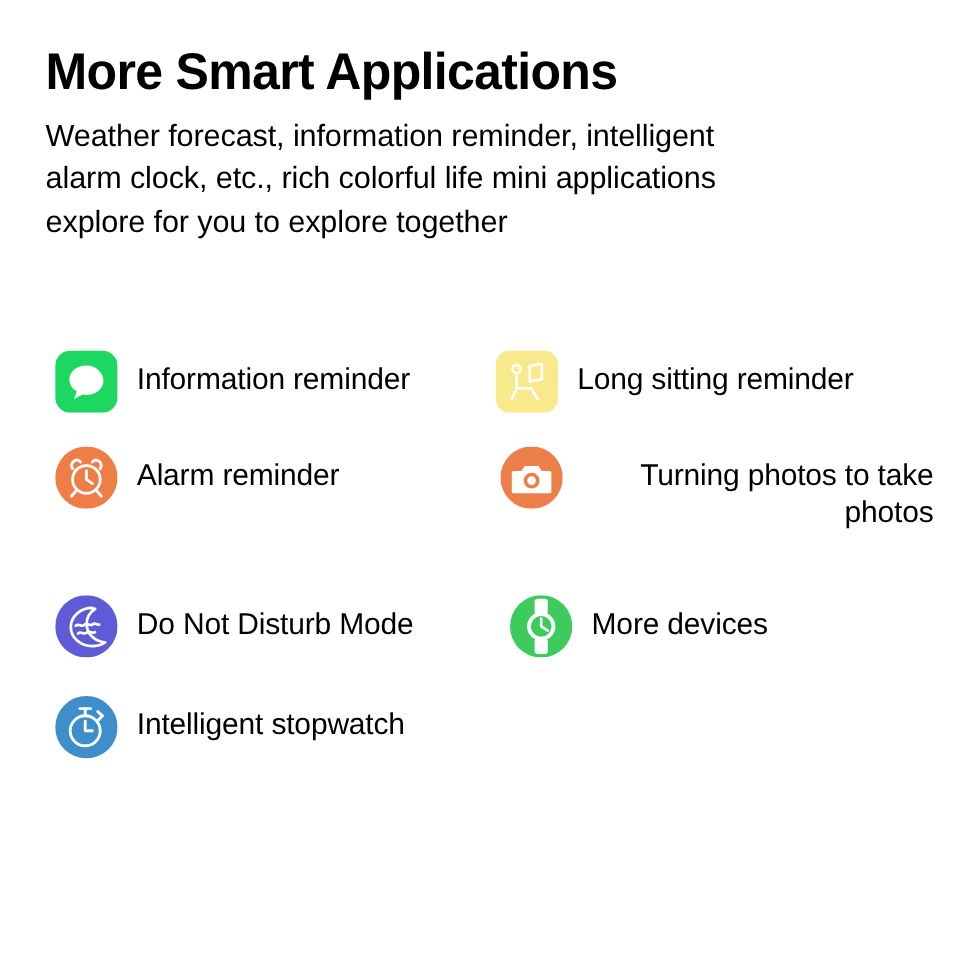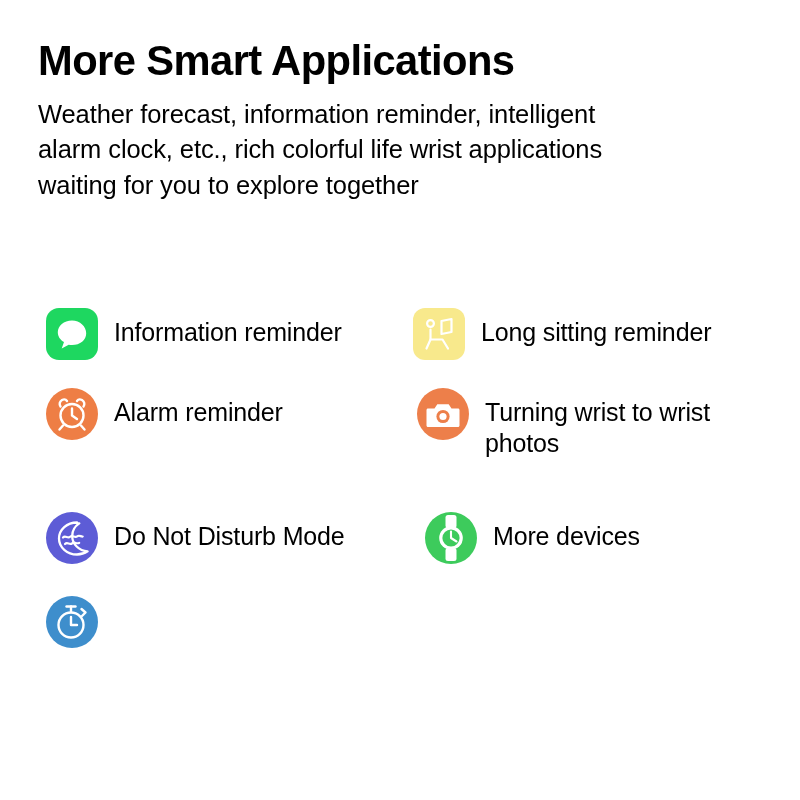--- a/index.html
+++ b/index.html
@@ -34,39 +34,40 @@
   .subtitle {
     font-size: 25.5px;
     line-height: 1.38;
     margin: 0;
     max-width: 690px;
     letter-spacing: -0.1px;
   }
   .features {
     position: absolute;
     left: 38px;
-    top: 308px;
+    top: 292px;
     width: 740px;
   }
   .feature-row {
     display: flex;
     width: 100%;
     margin-bottom: 12px;
   }
   .feature {
     display: flex;
     align-items: flex-start;
     box-sizing: border-box;
   }
   .feature.col-left {
     width: 375px;
     padding-left: 8px;
   }
   .feature.col-right {
     width: 365px;
+    text-align: right;
   }
   .feature-icon {
     width: 52px;
     height: 52px;
     flex: 0 0 52px;
     display: block;
   }
   .feature-label {
     font-size: 25px;
     line-height: 1.22;
@@ -78,21 +79,21 @@
   .row-h-110 { height: 112px; gap: 8px; }
   .row-h-72 { height: 72px; gap: 24px; }
 </style>
 </head>
 <body>
 
 <div class="page">
 
   <h1 class="headline">More Smart Applications</h1>
 
-  <p class="subtitle">Weather forecast, information reminder, intelligent alarm clock, etc., rich colorful life wrist applications waiting for you to explore together</p>
+  <p class="subtitle">Weather forecast, information reminder, intelligent alarm clock, etc., rich colorful life mini applications explore for you to explore together</p>
 
   <div class="features">
 
     <div class="feature-row row-h-68">
 
       <div class="feature col-left">
         <svg class="feature-icon" viewBox="0 0 52 52">
           <rect x="0" y="0" width="52" height="52" rx="13" ry="13" fill="#1ED760"></rect>
           <path d="M26 12.5c-8.2 0-14.2 5.2-14.2 11.8 0 4.1 2.4 7.7 6.2 9.8l-2.3 6.4 7-3.7c1.1 0.2 2.2 0.3 3.3 0.3 8.2 0 14.2-5.2 14.2-11.8S34.2 12.5 26 12.5z" fill="#ffffff"></path>
         </svg>
@@ -131,21 +132,21 @@
         <div class="feature-label">Alarm reminder</div>
       </div>
 
       <div class="feature col-right">
         <svg class="feature-icon" viewBox="0 0 52 52">
           <circle cx="26" cy="26" r="26" fill="#ED7F4A"></circle>
           <path d="M11 20.5h6.5l2.8-4.2h11.4l2.8 4.2H41c0.8 0 1.5 0.7 1.5 1.5v15.5c0 0.8-0.7 1.5-1.5 1.5H11c-0.8 0-1.5-0.7-1.5-1.5V22c0-0.8 0.7-1.5 1.5-1.5z" fill="#ffffff"></path>
           <circle cx="26" cy="28.5" r="6.6" fill="#ED7F4A"></circle>
           <circle cx="26" cy="28.5" r="3.6" fill="#ffffff"></circle>
         </svg>
-        <div class="feature-label">Turning wrist to wrist photos</div>
+        <div class="feature-label">Turning photos to take photos</div>
       </div>
 
     </div>
 
     <div class="feature-row row-h-72">
 
       <div class="feature col-left">
         <svg class="feature-icon" viewBox="0 0 52 52">
           <circle cx="26" cy="26" r="26" fill="#5D5CD6"></circle>
           <path d="M31 10.5c-10 0-18 7.2-18 16s8 16 18 16c4 0 7.7-1.2 10.6-3.2-8.6-0.6-15.4-7.2-15.4-15.3 0-5.2 2.8-9.8 7.1-12.6-0.8-0.1-1.5-0.1-2.3-0.1z" fill="none" stroke="#ffffff" stroke-width="2.3" stroke-linejoin="round"></path>
@@ -175,19 +176,20 @@
         <svg class="feature-icon" viewBox="0 0 52 52">
           <circle cx="26" cy="26" r="26" fill="#3E8ECC"></circle>
           <g fill="none" stroke="#ffffff" stroke-width="2.4" stroke-linecap="round" stroke-linejoin="round">
             <circle cx="25" cy="29" r="12.5"></circle>
             <path d="M25 21 L25 29 L31 29"></path>
             <path d="M20.5 10.5 L29.5 10.5"></path>
             <path d="M25 10.5 L25 15.5"></path>
             <path d="M35.5 13 L39.5 16.5 L36 20"></path>
           </g>
         </svg>
+        <div class="feature-label">Intelligent stopwatch</div>
       </div>
 
 
     </div>
 
   </div>
 </div>
 
 </body></html>

